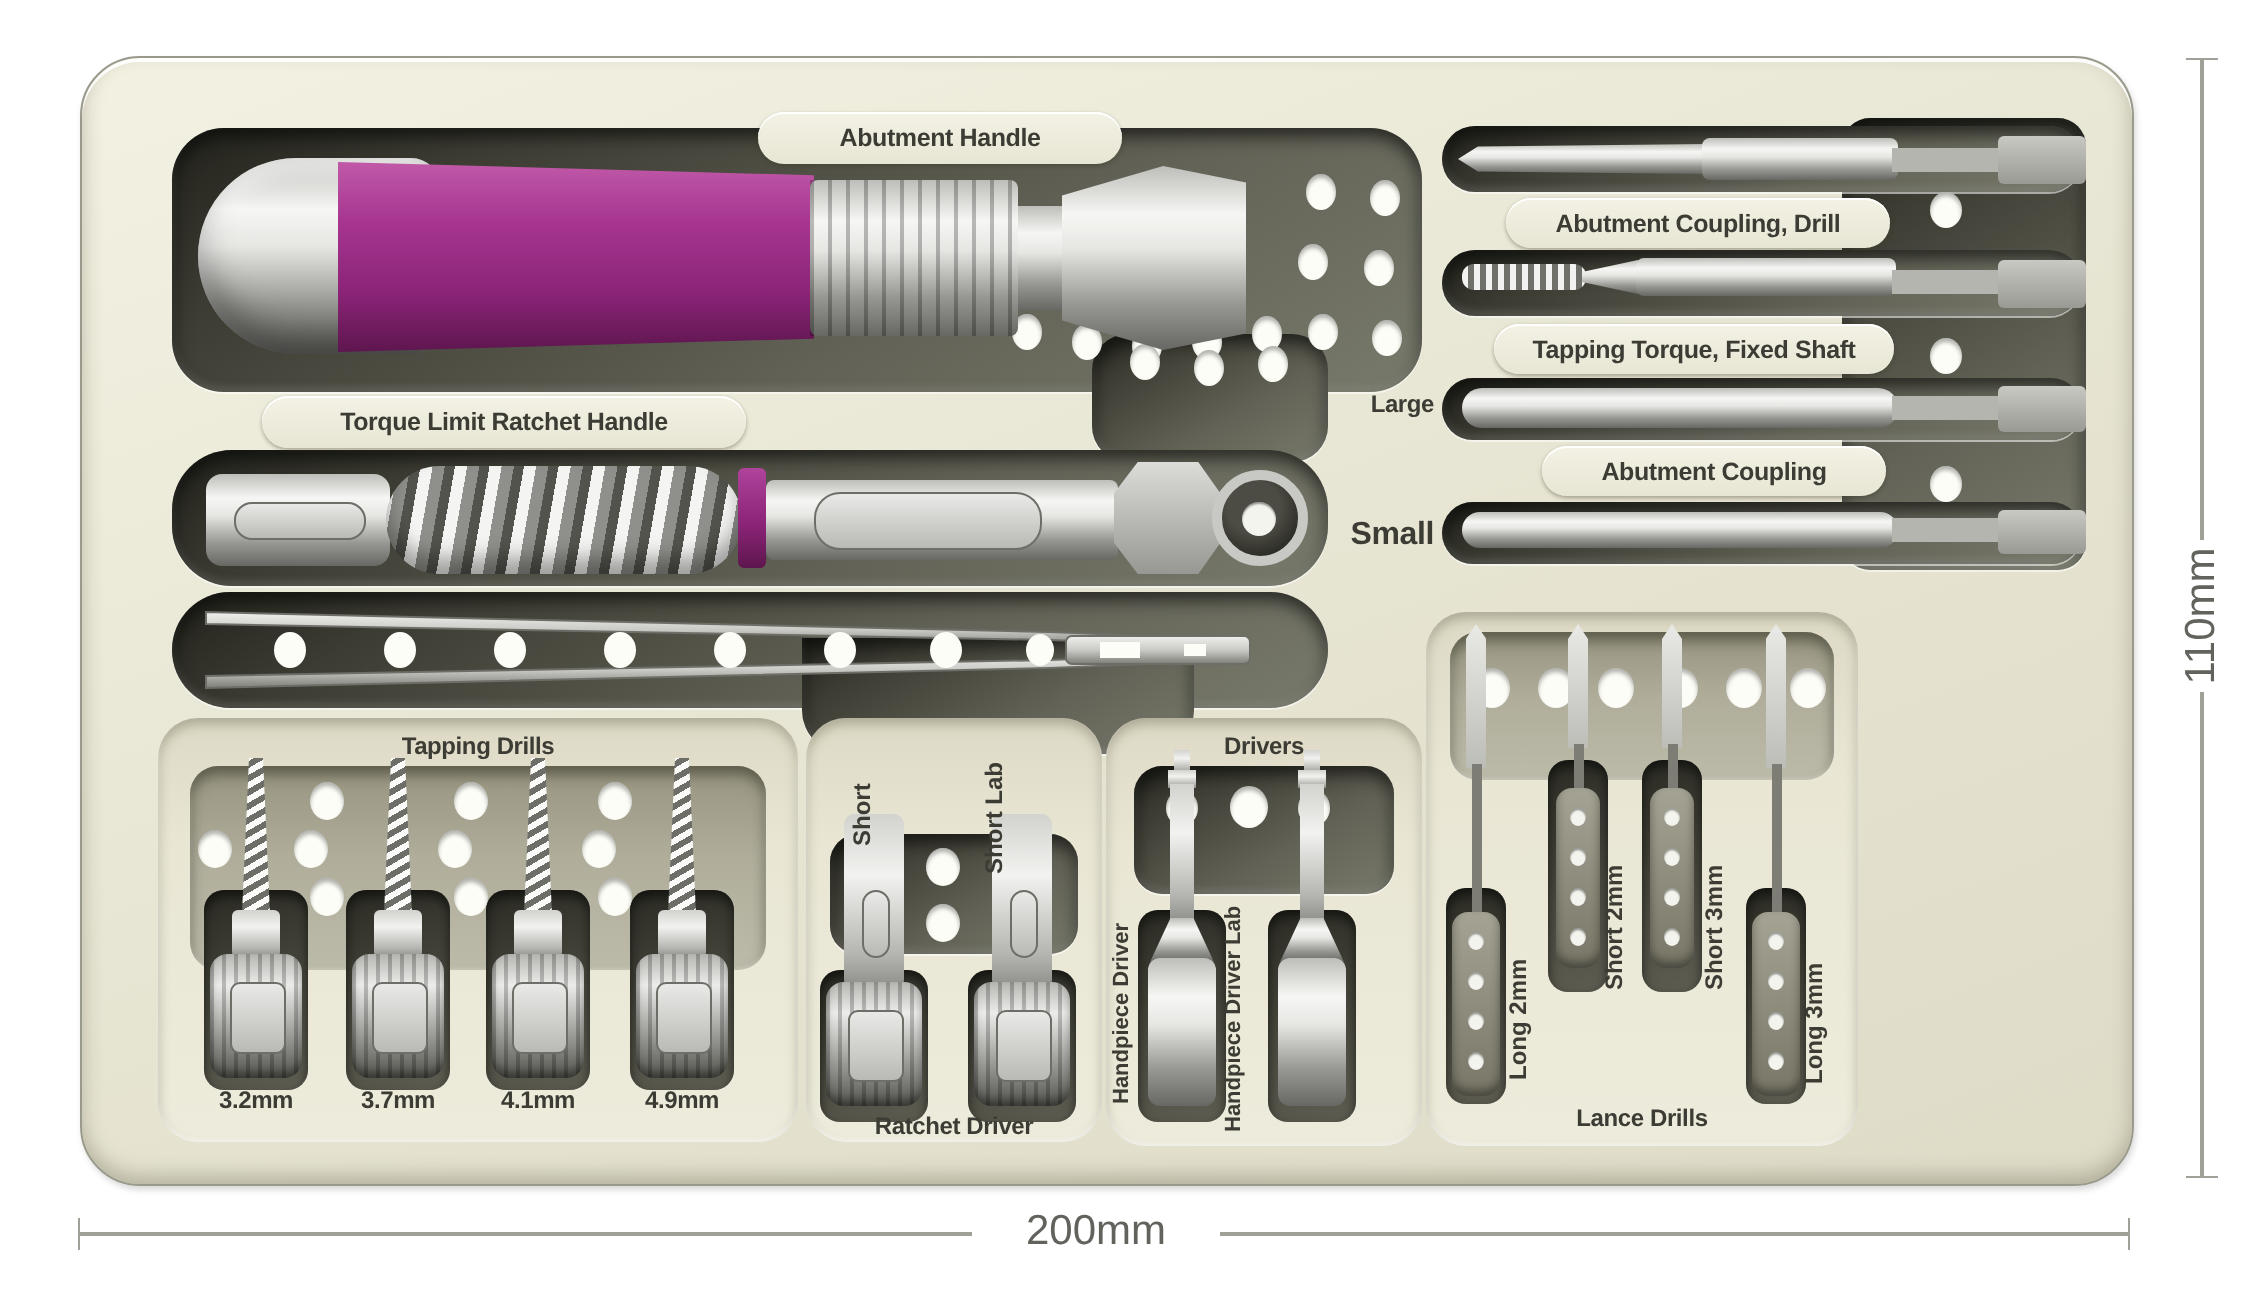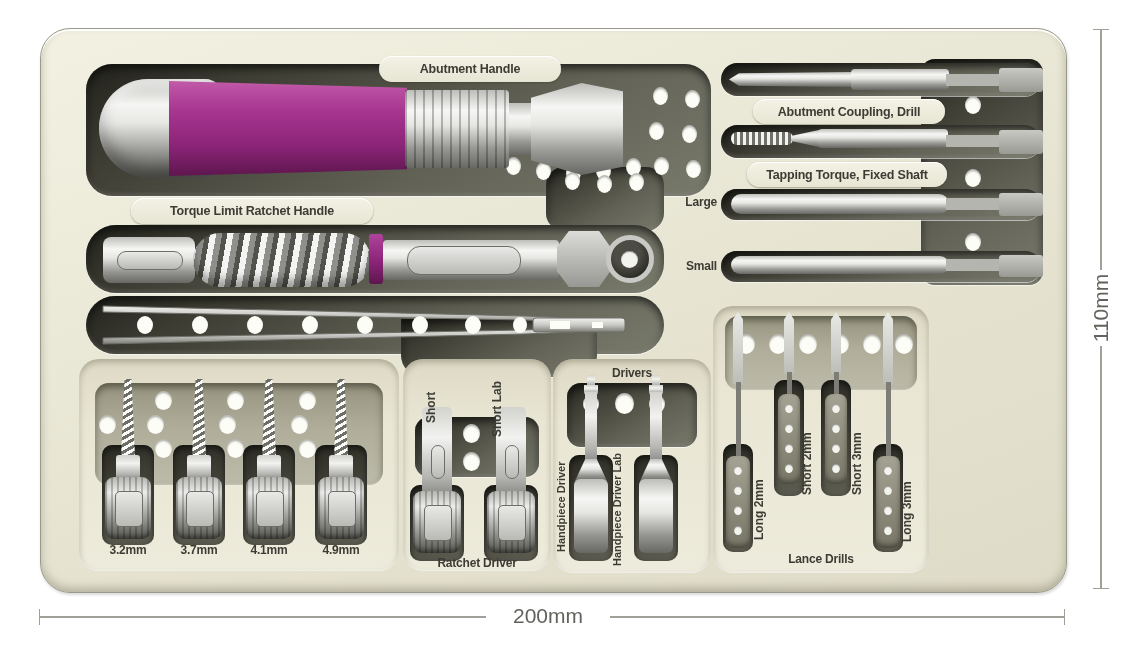--- a/index.html
+++ b/index.html
@@ -119,20 +119,21 @@
         <ellipse cx="215" cy="26" rx="8" ry="9" fill="#fdfdf7"></ellipse>
       <ellipse cx="270" cy="26" rx="8" ry="9" fill="#fdfdf7"></ellipse>
         <ellipse cx="325" cy="26" rx="8" ry="9" fill="#fdfdf7"></ellipse>
       <ellipse cx="378" cy="26" rx="8" ry="9" fill="#fdfdf7"></ellipse>
         <ellipse cx="425" cy="26" rx="7" ry="8" fill="#fdfdf7"></ellipse>
       <rect x="455" y="22" width="20" height="8" fill="#fdfdf7"></rect>
         <rect x="497" y="23" width="11" height="6" fill="#fdfdf7"></rect>
     </svg>
 
     <div class="panel" style="left:38px;top:330px;width:320px;height:212px;">
+      <div class="lbl" style="left:0;top:7px;width:100%;text-align:center;font-size:12px;">Tapping Drills</div>
       <div class="shelf" style="left:16px;top:24px;width:288px;height:102px;"></div>
       <div class="hole" style="left:20px;top:56px;width:17px;height:19px;"></div>
       <div class="hole" style="left:76px;top:32px;width:17px;height:19px;"></div>
       <div class="hole" style="left:68px;top:56px;width:17px;height:19px;"></div>
       <div class="hole" style="left:76px;top:80px;width:17px;height:19px;"></div>
       <div class="hole" style="left:148px;top:32px;width:17px;height:19px;"></div>
       <div class="hole" style="left:140px;top:56px;width:17px;height:19px;"></div>
       <div class="hole" style="left:148px;top:80px;width:17px;height:19px;"></div>
       <div class="hole" style="left:220px;top:32px;width:17px;height:19px;"></div>
       <div class="hole" style="left:212px;top:56px;width:17px;height:19px;"></div>
@@ -305,22 +306,25 @@
     <div class="hole" style="left:924px;top:67px;width:16px;height:18px;z-index:6;"></div>
     <div class="hole" style="left:924px;top:140px;width:16px;height:18px;z-index:6;"></div>
     <div class="hole" style="left:924px;top:204px;width:16px;height:18px;z-index:6;"></div>
 
     <div class="pill" style="left:712px;top:70px;width:192px;height:25px;">
         <span>Abutment Coupling, Drill</span>
       </div>
     <div class="pill" style="left:706px;top:133px;width:200px;height:25px;">
         <span>Tapping Torque, Fixed Shaft</span>
       </div>
+    <div class="pill" style="left:730px;top:194px;width:172px;height:25px;">
+        <span>Abutment Coupling</span>
+      </div>
     <div class="lbl" style="left:634px;top:166px;width:42px;text-align:right;font-size:12px;">Large</div>
-    <div class="lbl" style="left:634px;top:230px;width:42px;text-align:right;font-size:12px;">Small</div>
+    <div class="lbl" style="left:634px;top:230px;width:42px;text-align:right;font-size:16px;">Small</div>
 
   </div>
 
   <div class="dim-line" style="left:40px;top:616px;width:1025px;height:1.5px;"></div>
   <div class="dim-line" style="left:39px;top:609px;width:1px;height:16px;"></div>
   <div class="dim-line" style="left:1064px;top:609px;width:1px;height:16px;"></div>
   <div class="dim-text" style="left:486px;top:604px;width:124px;">200mm</div>
 
   <div class="dim-line" style="left:1100px;top:30px;width:1.5px;height:558px;"></div>
   <div class="dim-line" style="left:1093px;top:29px;width:16px;height:1px;"></div>

